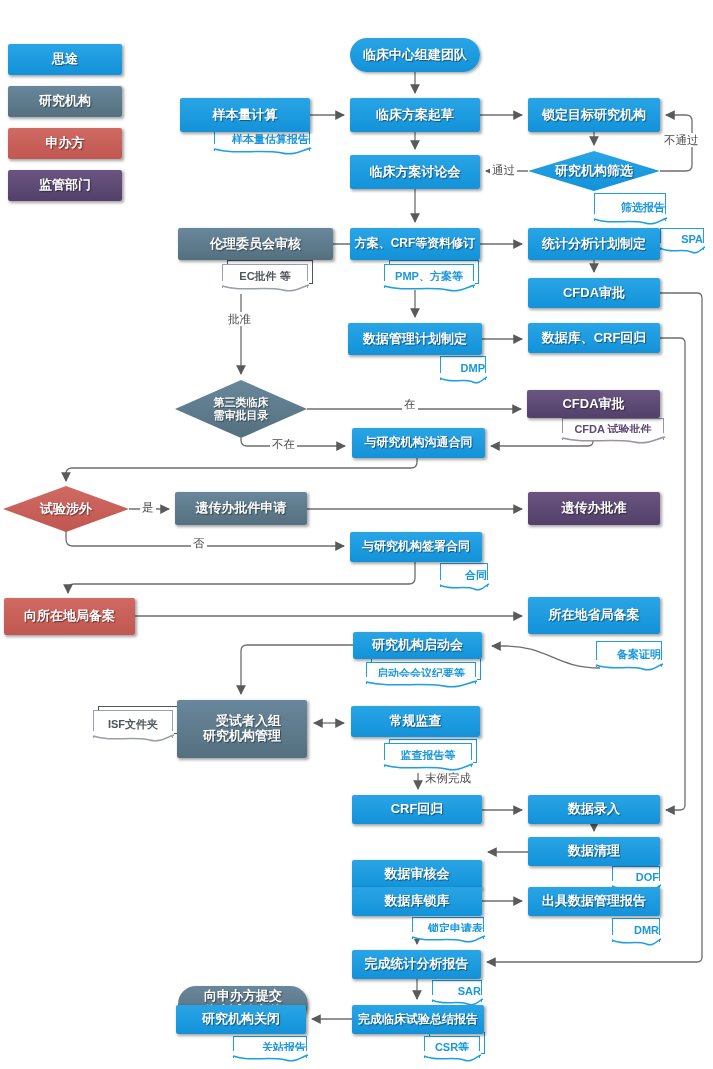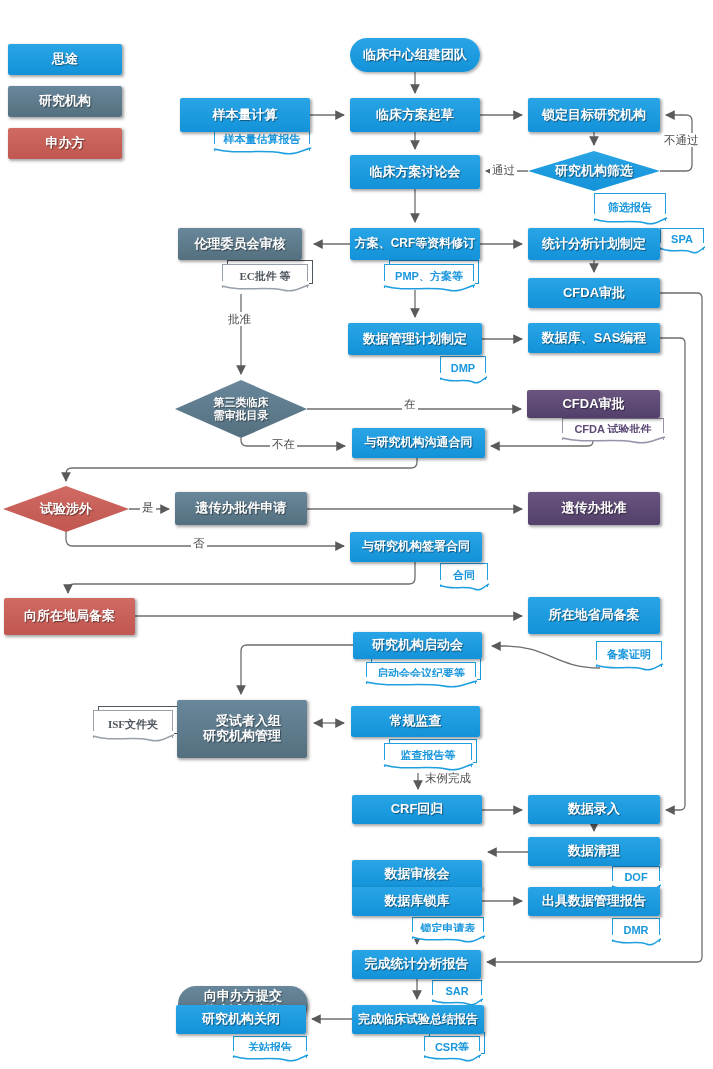--- a/index.html
+++ b/index.html
@@ -15,23 +15,23 @@
   .red{background:linear-gradient(#d06a62,#c05750);}
   .purple{background:linear-gradient(#6a5580,#52406a);}
   .pill{border-radius:18px;}
   .diamond{clip-path:polygon(50% 0,100% 50%,50% 100%,0 50%);box-shadow:none;border-radius:0;}
   .small{font-size:12px;}
   .tiny{font-size:11px;}
   .doc,.docwrap{position:absolute;z-index:1;}
   .doc{background:#fff;border:1.5px solid currentColor;border-bottom:none;
        display:flex;align-items:center;justify-content:center;
        font-weight:bold;font-size:11px;padding-bottom:1px;}
-  .blue-doc{color:#1f9fe0;}
+  .blue-doc{color:#1f9fe0;justify-content:flex-end;}
   .gray-doc{color:#98a0aa;}
-  .gray-doc .doc span,.gray-doc span{color:#4e565e;font-family:Liberation Serif, serif;}
+  .gray-doc .doc span,.gray-doc span{color:#4e565e;}
   .purple-doc{color:#9a92a8;}
   .purple-doc span{color:#5e4a76;}
   .blue-doc span{color:#1a97dd;}
   .docwrap .doc{position:relative;left:0;top:0;width:100%;height:100%;box-sizing:border-box;}
   .backsheet{position:absolute;top:-4px;left:5px;width:100%;height:100%;
              background:#fff;border:1.5px solid currentColor;box-sizing:border-box;}
   .wave{position:absolute;left:-1.5px;bottom:-5px;width:calc(100% + 3px);height:8px;overflow:visible;}
   .wf{fill:#fff;}
   .ws{fill:none;stroke:currentColor;stroke-width:1.5;}
   .elabel{position:absolute;z-index:3;background:#fff;color:#4c4c4c;font-size:11.5px;
@@ -87,33 +87,34 @@
       <path d="M417,939 V944" marker-end="url(#ah)"></path>
       <path d="M417,979 V999" marker-end="url(#ah)"></path>
       <path d="M352,1019 H312" marker-end="url(#ah)"></path>
       <path d="M241,1005 V990" marker-end="url(#ah)"></path>
     </g>
   </svg>
 
   <div class="legend-item node blue" style="top:44px"><span>思途</span></div>
   <div class="legend-item node slate" style="top:86px"><span>研究机构</span></div>
   <div class="legend-item node red" style="top:128px"><span>申办方</span></div>
+  <div class="legend-item node purple" style="top:170px"><span>监管部门</span></div>
 
   <div class="node blue pill" style="left:350px;top:38px;width:130px;height:34px"><span>临床中心组建团队</span></div>
   <div class="node blue" style="left:180px;top:98px;width:130px;height:34px"><span>样本量计算</span></div>
   <div class="node blue" style="left:350px;top:98px;width:130px;height:34px"><span>临床方案起草</span></div>
   <div class="node blue" style="left:528px;top:98px;width:132px;height:34px"><span>锁定目标研究机构</span></div>
   <div class="node blue diamond" style="left:528px;top:151px;width:132px;height:40px"><span>研究机构筛选</span></div>
   <div class="node blue" style="left:350px;top:155px;width:130px;height:34px"><span>临床方案讨论会</span></div>
   <div class="node blue small" style="left:350px;top:228px;width:130px;height:32px"><span>方案、CRF等资料修订</span></div>
-  <div class="node slate" style="left:178px;top:228px;width:124px;height:32px"><span>伦理委员会审核</span></div>
+  <div class="node slate" style="left:178px;top:228px;width:155px;height:32px"><span>伦理委员会审核</span></div>
   <div class="node blue" style="left:528px;top:228px;width:132px;height:32px"><span>统计分析计划制定</span></div>
   <div class="node blue" style="left:528px;top:278px;width:132px;height:30px"><span>CFDA审批</span></div>
   <div class="node blue" style="left:348px;top:323px;width:134px;height:32px"><span>数据管理计划制定</span></div>
-  <div class="node blue" style="left:528px;top:323px;width:132px;height:30px"><span>数据库、SAS编程</span></div>
+  <div class="node blue" style="left:528px;top:323px;width:132px;height:30px"><span>数据库、CRF回归</span></div>
   <div class="node slate diamond tiny" style="left:175px;top:380px;width:132px;height:58px"><span>第三类临床
 需审批目录</span></div>
   <div class="node purple" style="left:527px;top:390px;width:133px;height:28px"><span>CFDA审批</span></div>
   <div class="node blue small" style="left:352px;top:428px;width:133px;height:30px"><span>与研究机构沟通合同</span></div>
   <div class="node red diamond" style="left:3px;top:486px;width:126px;height:46px"><span>试验涉外</span></div>
   <div class="node purple" style="left:528px;top:492px;width:132px;height:33px"><span>遗传办批准</span></div>
   <div class="node slate" style="left:175px;top:492px;width:132px;height:33px"><span>遗传办批件申请</span></div>
   <div class="node blue small" style="left:350px;top:532px;width:132px;height:30px"><span>与研究机构签署合同</span></div>
   <div class="node red" style="left:4px;top:598px;width:131px;height:37px"><span>向所在地局备案</span></div>
   <div class="node blue" style="left:528px;top:597px;width:132px;height:37px"><span>所在地省局备案</span></div>

